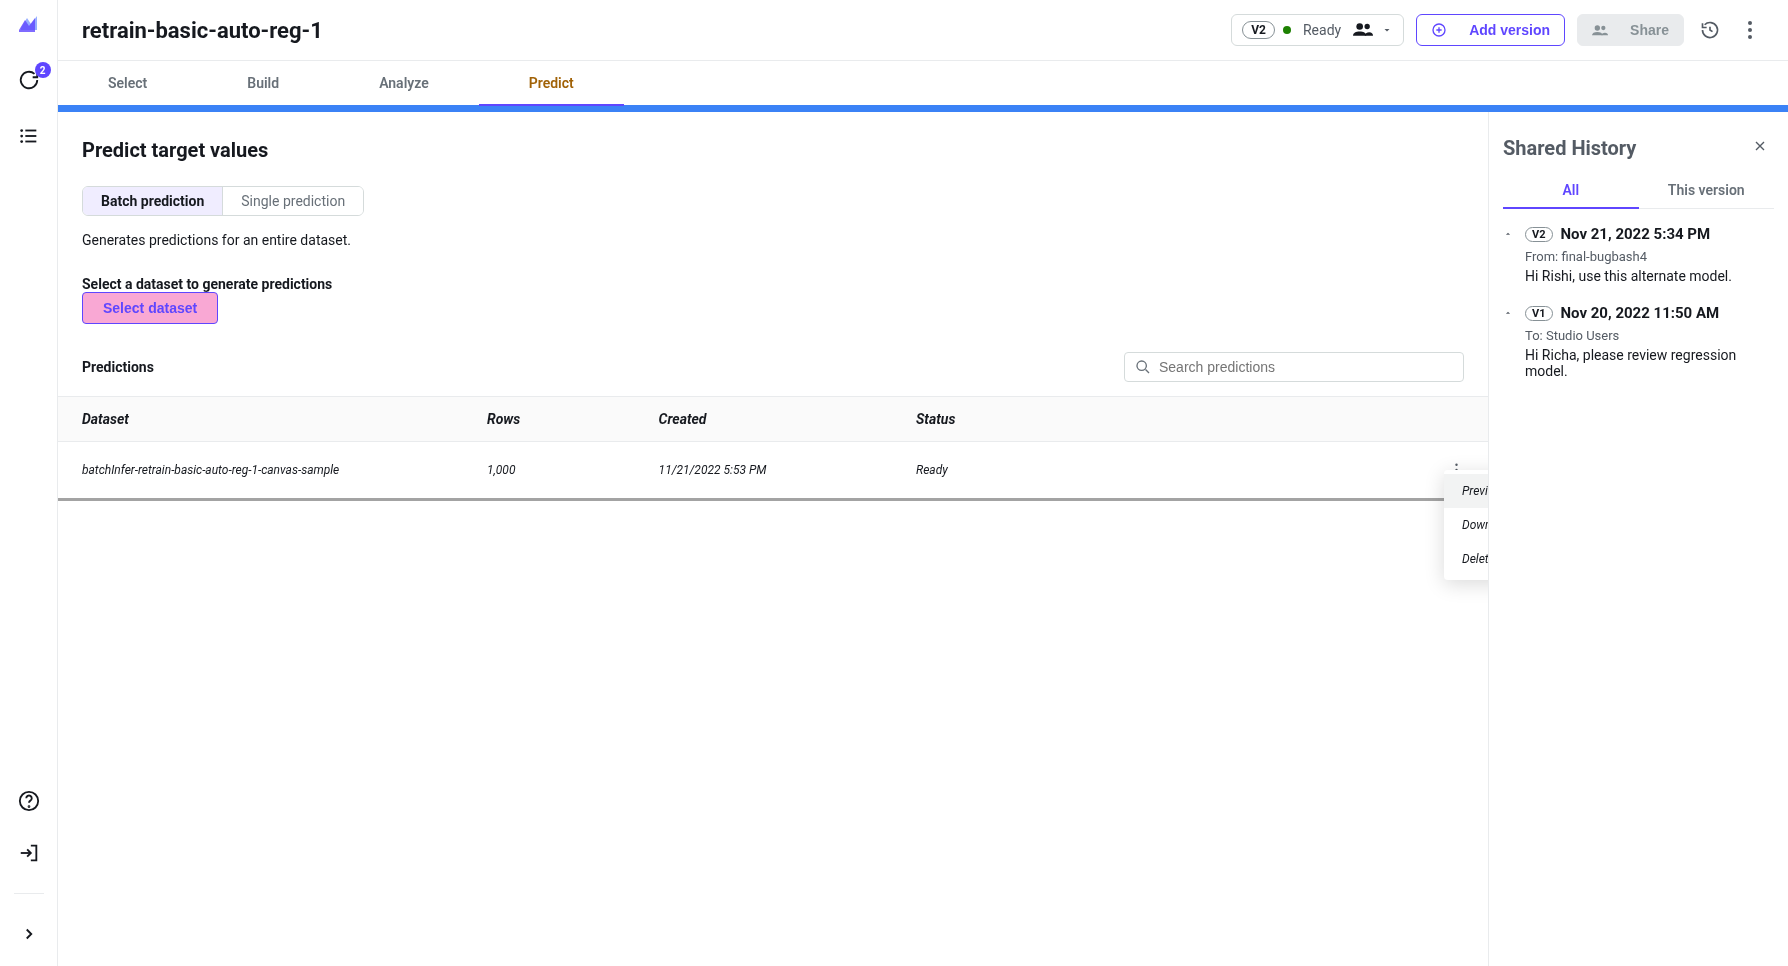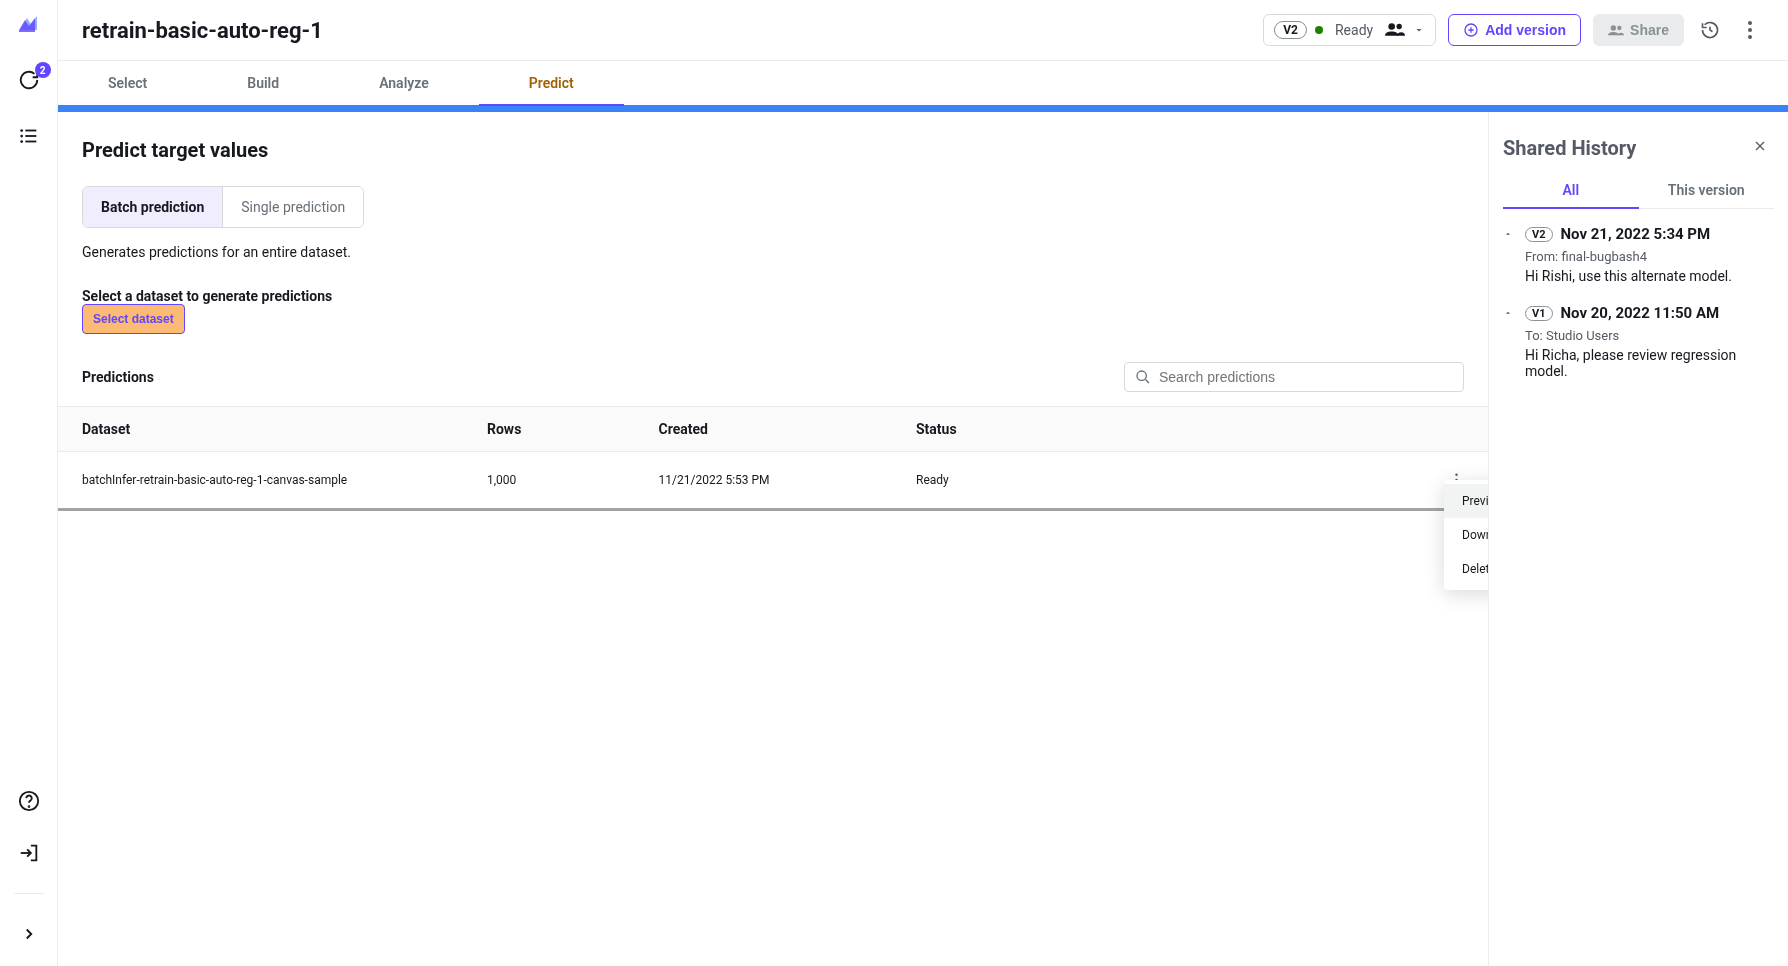--- a/index.html
+++ b/index.html
@@ -38,46 +38,46 @@
 
 .header { display:flex; align-items:center; padding: 14px 24px 14px 24px; border-bottom: 1px solid #e9ebed; }
 .header h1 { font-size: 22px; font-weight: 700; flex:1; }
 .header .controls { display:flex; align-items:center; gap:12px; }
 .pill {
   border:1px solid #879196; border-radius: 12px; padding: 1px 8px; font-size:12px; font-weight:700;
 }
 .status-dot { width:8px; height:8px; border-radius:50%; background:#1d8102; display:inline-block; margin-right:4px;}
 .status-text { color:#545b64; font-size:14px; margin-right:4px;}
 .version-select-wrap { display:flex; align-items:center; gap:8px; border:1px solid #d5dbdb; border-radius:6px; padding:4px 10px; height:32px; cursor:pointer;}
-.btn { display:flex; align-items:center; gap:6px; border:1px solid #5f46ff; color:#5f46ff; background:#fff; border-radius:6px; padding:5px 14px; font-weight:700; cursor:pointer; height:32px; font-size:14px;}
+.btn { display:flex; align-items:center; gap:22px; border:1px solid #5f46ff; color:#5f46ff; background:#fff; border-radius:6px; padding:5px 14px; font-weight:700; cursor:pointer; height:32px; font-size:14px;}
 .btn svg { width:16px; height:16px; }
 .btn-disabled { background:#e9ebed; color:#879196; border-color:#e9ebed; cursor:default;}
 .icon-btn { display:flex; align-items:center; justify-content:center; width:28px; height:28px; cursor:pointer; color:#545b64; border-radius:4px;}
 .people-icon { color:#16191f; }
 
 
 .tabs { display:flex; border-bottom:7px solid #3b82f6; }
 .tab { padding: 14px 50px; color:#687078; font-weight:600; cursor:pointer; position:relative;}
 .tab.active { color:#a16207; }
 .tab.active::after { content:""; position:absolute; left:0; right:0; bottom:-1px; height:2px; background:#5f46ff;}
 
 
 .body { display:flex; flex:1; overflow:hidden;}
 .content { flex:1; padding: 26px 24px; overflow:auto;}
 .content h2 { font-size:20px; font-weight:700; margin-bottom:24px;}
 
 
 .subtabs { display:inline-flex; border:1px solid #d5dbdb; border-radius:6px; overflow:hidden; margin-bottom:16px;}
-.subtab { padding: 12px 18px; font-size:14px; cursor:pointer; color:#687078; background:#fff;}
+.subtab { padding: 6px 18px; font-size:14px; cursor:pointer; color:#687078; background:#fff;}
 .subtab.active { background:#f0edff; color:#16191f; font-weight:700;}
 .subtab + .subtab { border-left:1px solid #d5dbdb;}
 
 .desc { margin-bottom:28px;}
 .section-label { font-weight:700; }
-.btn-outline { border:1px solid #5f46ff; color:#5f46ff; background:#fdba74; border-radius:4px; padding:7px 10px; font-weight:600; cursor:pointer; font-size:12px;}
+.btn-outline { border:1px solid #5f46ff; color:#5f46ff; background:#f9a8d4; border-radius:4px; padding:7px 20px; font-weight:600; cursor:pointer; font-size:14px;}
 
 .predictions-header { display:flex; align-items:center; justify-content:space-between; margin-top:28px; margin-bottom:14px;}
 .predictions-header .label { font-weight:700;}
 .search-box { display:flex; align-items:center; border:1px solid #d5dbdb; border-radius:4px; padding:6px 10px; width:340px; gap:8px;}
 .search-box input { border:none; outline:none; flex:1; font-size:14px;}
 
 
 table.pred-table { width:100%; border-collapse:collapse;}
 table.pred-table thead th { text-align:left; font-weight:700; font-size:14px; padding:14px 0; background:#fafafa; border-top:1px solid #e9ebed; border-bottom:1px solid #e9ebed;}
 table.pred-table thead th:first-child { padding-left:20px;}
@@ -101,21 +101,21 @@
 
 .history-item { margin-bottom:20px;}
 .hi-head { display:flex; align-items:center; gap:8px; margin-bottom:6px;}
 .hi-head .chev { width:14px;}
 .hi-head .v-pill { border:1px solid #879196; border-radius:10px; padding:0 6px; font-size:11px; font-weight:700;}
 .hi-head .ts { font-weight:700; font-size:15px;}
 .hi-sub { font-size:13px; color:#545b64; margin-left:22px; margin-bottom:4px;}
 .hi-body { font-size:14px; margin-left:22px;}
 
 
-.table-wrap { margin-left:-24px; margin-right:-24px;}
+.table-wrap { margin-left:-24px; margin-right:-24px;font-style:italic;}
 table.pred-table thead th:first-child, table.pred-table tbody td:first-child { padding-left:24px;}
 
 </style>
 </head>
 <body>
 
 <div class="app">
 
   <div class="left-rail">
     <div class="logo rail-item">

